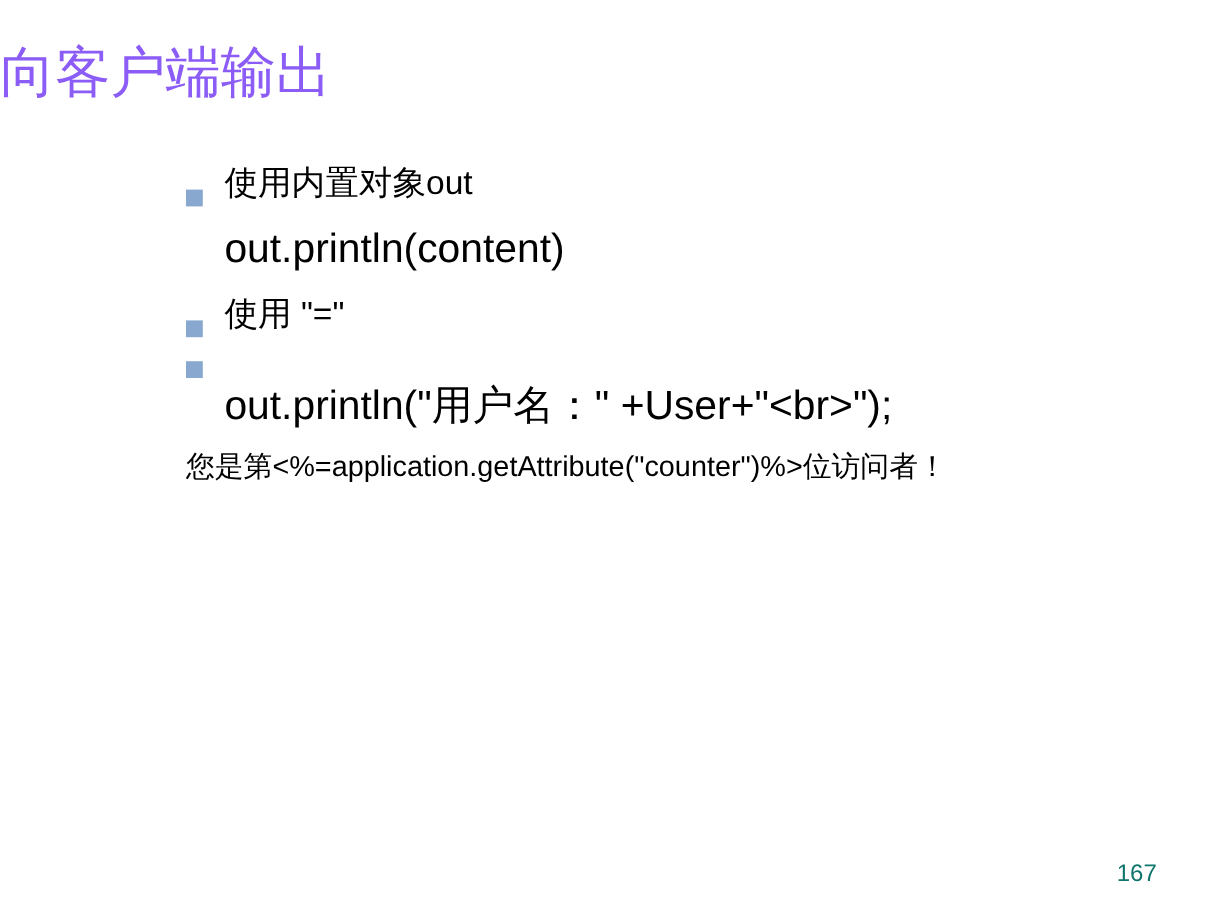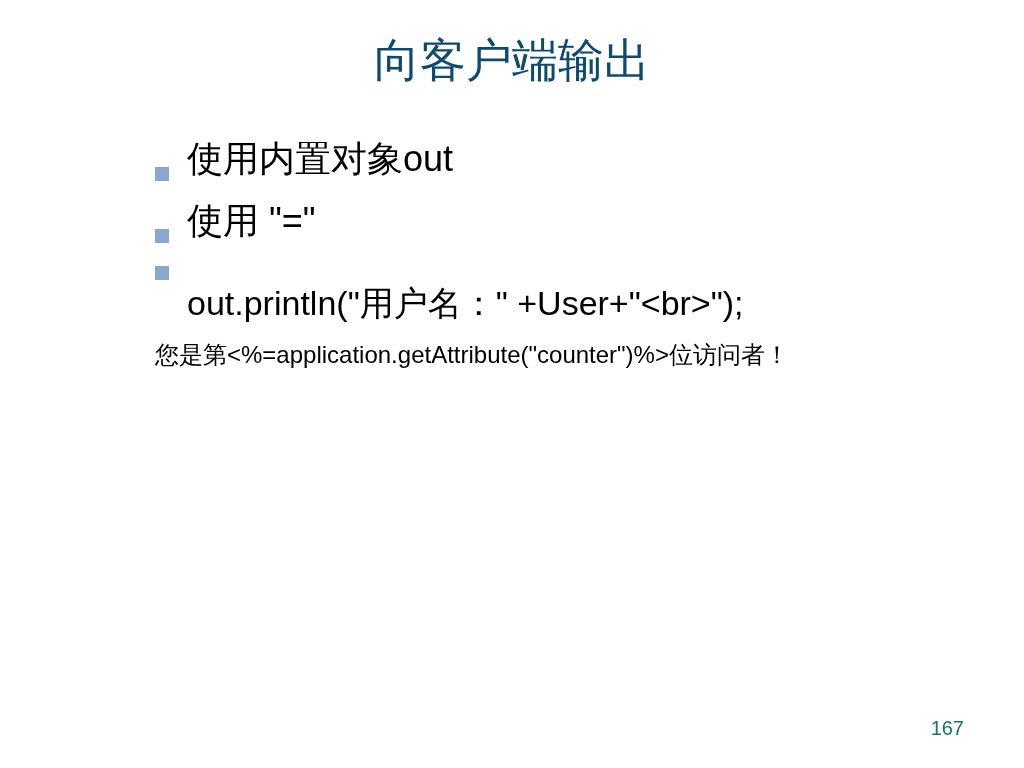--- a/index.html
+++ b/index.html
@@ -15,23 +15,22 @@
       position: relative;
       overflow: hidden;
     }
     .slide {
       width: 100%;
       height: 100%;
       padding: 30px 0 0 0;
       position: relative;
     }
     .title {
-      text-align: center;
       font-size: 46px;
-      color: #0c4a6e;
+      color: #8b5cf6;
       font-weight: normal;
       margin-bottom: 40px;
       font-family: "SimSun", serif;
     }
     .content {
       padding-left: 155px;
       padding-right: 40px;
     }
     .bullet-item {
       display: flex;
@@ -41,21 +40,21 @@
     .bullet {
       width: 14px;
       height: 14px;
       background: #88a8d0;
       flex-shrink: 0;
       margin-right: 18px;
       position: relative;
       top: 10px;
     }
     .bullet-text {
-      font-size: 36px;
+      font-size: 28px;
       color: #000000;
       line-height: 1.5;
       font-family: "SimSun", Arial, sans-serif;
     }
     .sub-text {
       font-size: 34px;
       color: #000000;
       line-height: 1.5;
       padding-left: 32px;
       margin-bottom: 8px;
@@ -83,20 +82,21 @@
 
 <div class="slide">
   <h1 class="title">向客户端输出</h1>
 
   <div class="content">
 
     <div class="bullet-item">
       <span class="bullet"></span>
       <span class="bullet-text">使用内置对象out</span>
     </div>
+    <div class="sub-text">out.println(content)</div>
 
     <div class="bullet-item">
       <span class="bullet"></span>
       <span class="bullet-text">使用 "="</span>
     </div>
 
     <div class="bullet-item">
       <span class="bullet"></span>
     </div>
     <div class="sub-text">out.println("用户名：" +User+"&lt;br&gt;");</div>

